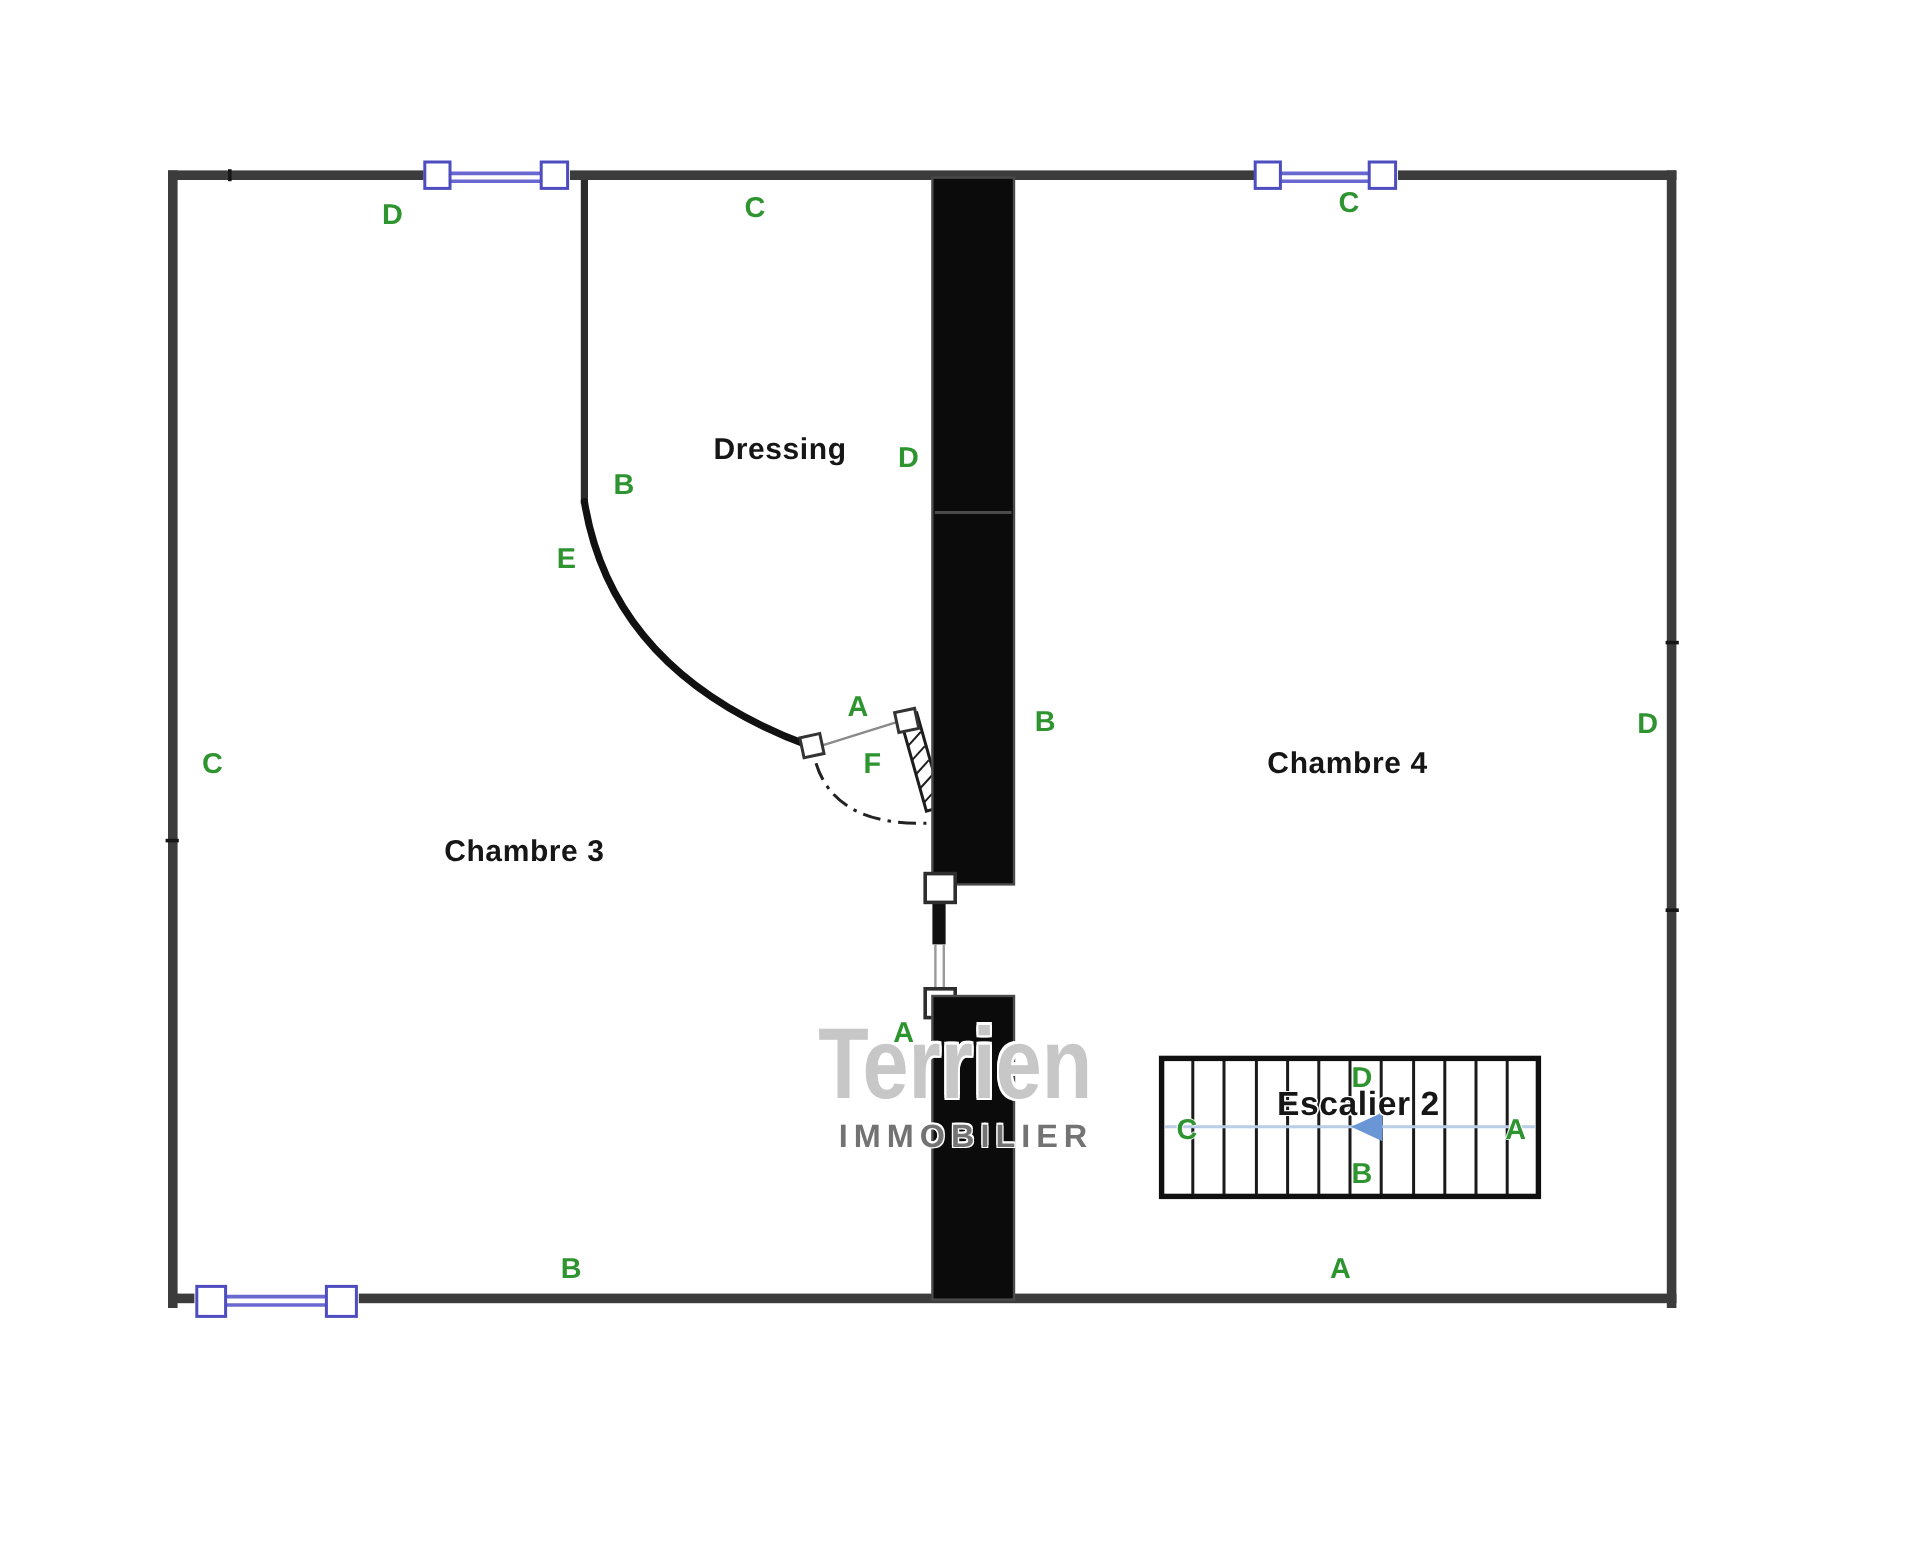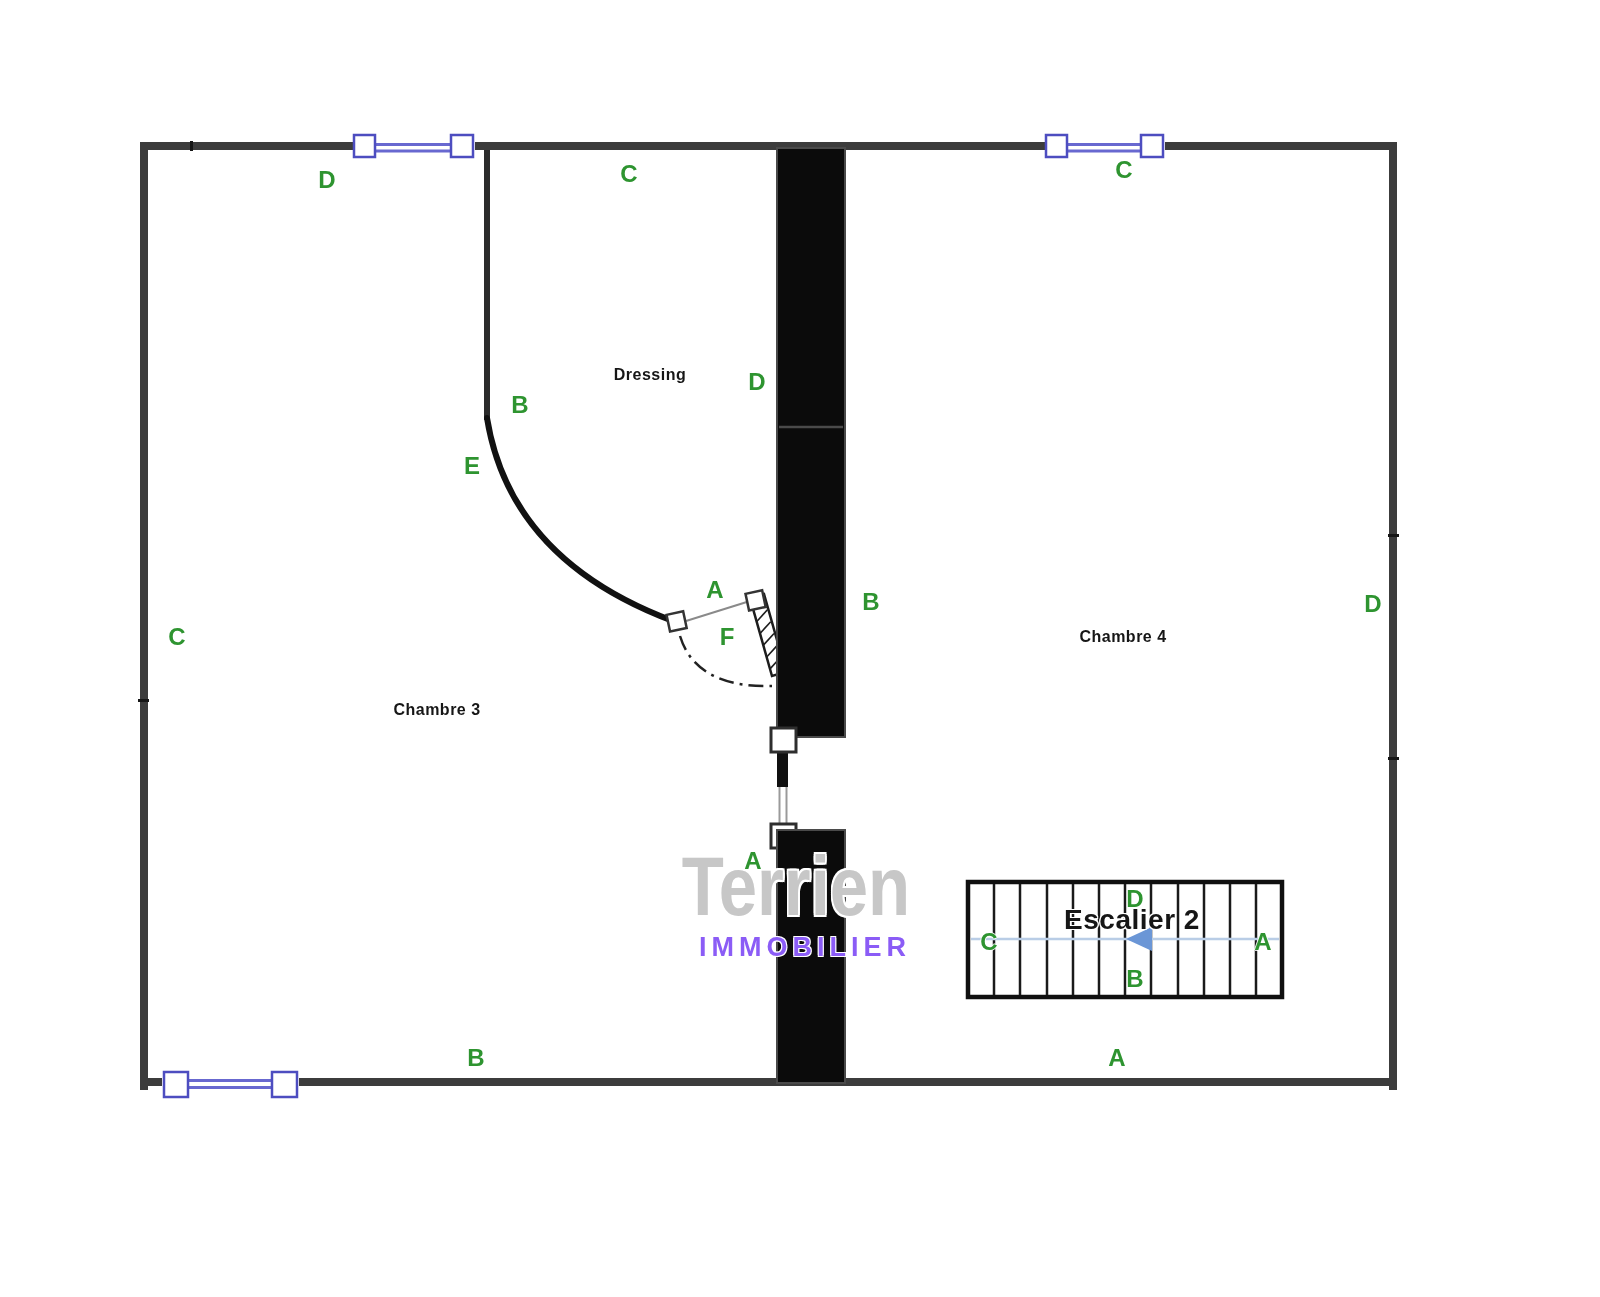--- a/index.html
+++ b/index.html
@@ -8,21 +8,21 @@
     width: 1600px;
     height: 1297px;
     background: #ffffff;
     overflow: hidden;
     font-family: "Liberation Sans", sans-serif;
   }
   #plan-svg { position: absolute; left: 0; top: 0; z-index: 1; }
   .room-label {
     position: absolute;
     transform: translate(-50%, -50%);
-    font-size: 16px;
+    font-size: 25px;
     font-weight: bold;
     color: #161616;
     white-space: nowrap;
     z-index: 2;
     letter-spacing: 0.5px;
   }
   .room-label.small {
     font-size: 28px;
     text-shadow: 1px 0 0 #fff, -1px 0 0 #fff, 0 1px 0 #fff, 0 -1px 0 #fff,
                  1px 1px 0 #fff, -1px -1px 0 #fff, 1px -1px 0 #fff, -1px 1px 0 #fff;
@@ -50,21 +50,21 @@
     text-shadow: -2px -2px 0 #fff, 2px -2px 0 #fff, -2px 2px 0 #fff, 2px 2px 0 #fff,
                  0 -2px 0 #fff, 0 2px 0 #fff, -2px 0 0 #fff, 2px 0 0 #fff;
   }
   .watermark-2 {
     position: absolute;
     left: 805px; top: 947px;
     transform: translate(-50%, -50%);
     font-size: 27px;
     font-weight: bold;
     letter-spacing: 5px;
-    color: #8b5cf6;
+    color: #737373;
     z-index: 4;
     white-space: nowrap;
     text-shadow: -1px -1px 0 #fff, 1px -1px 0 #fff, -1px 1px 0 #fff, 1px 1px 0 #fff;
   }
 </style>
 </head>
 <body>
 
 <div id="canvas">
 

